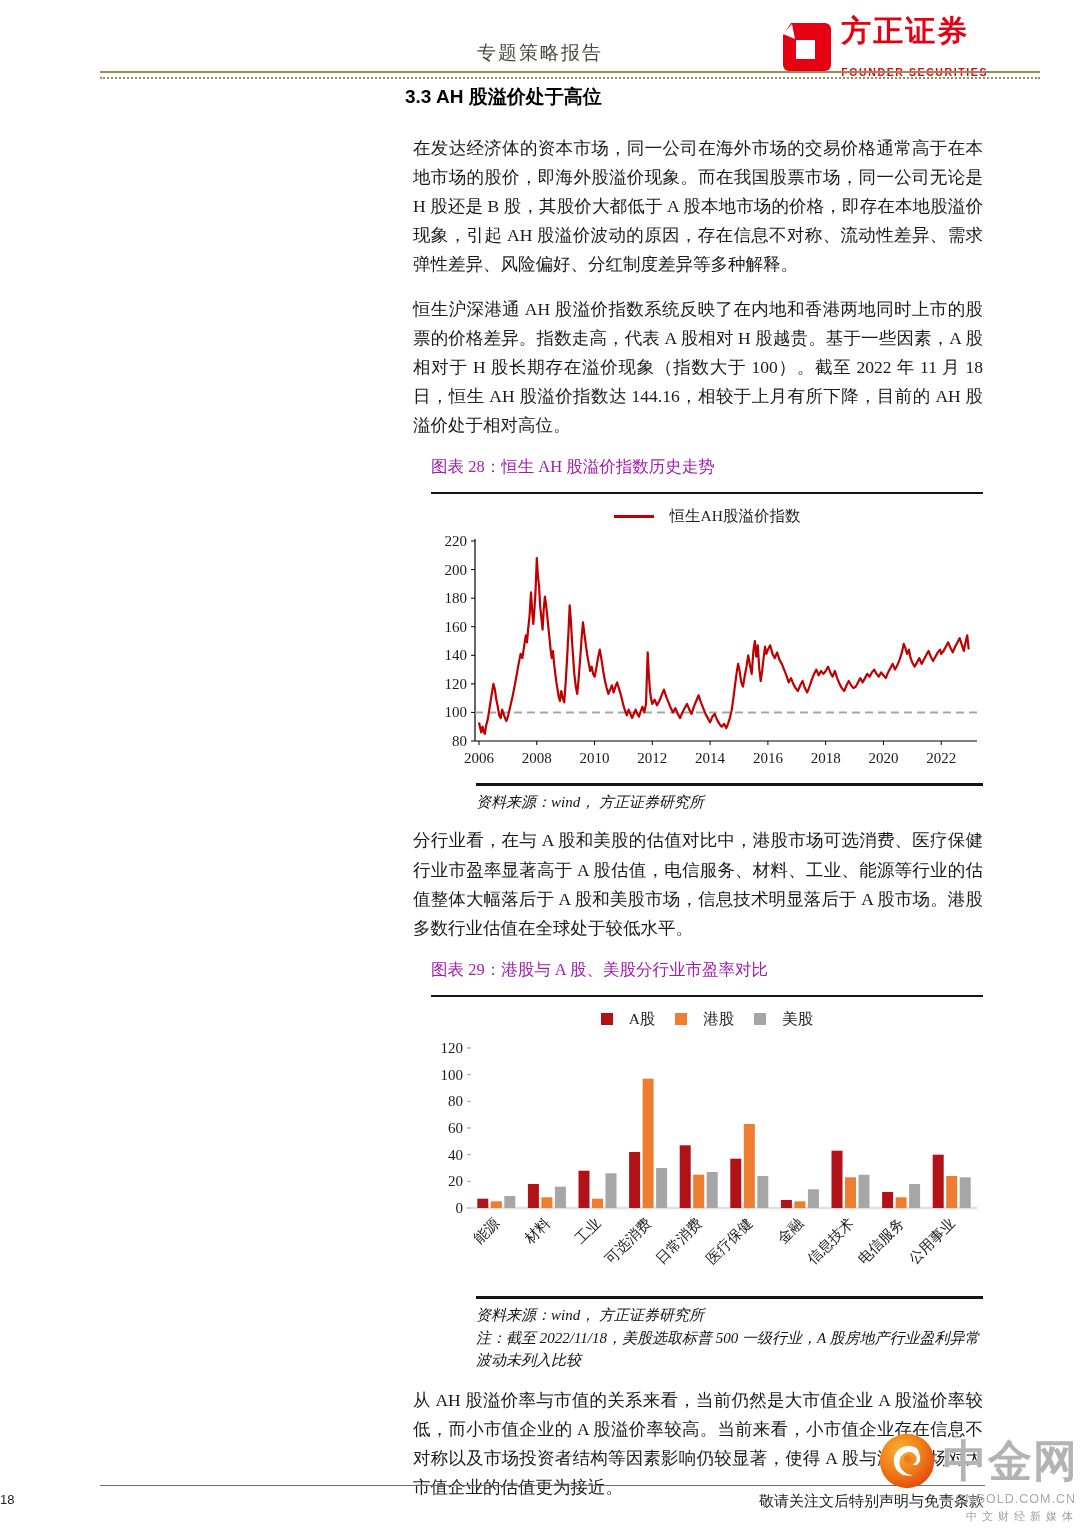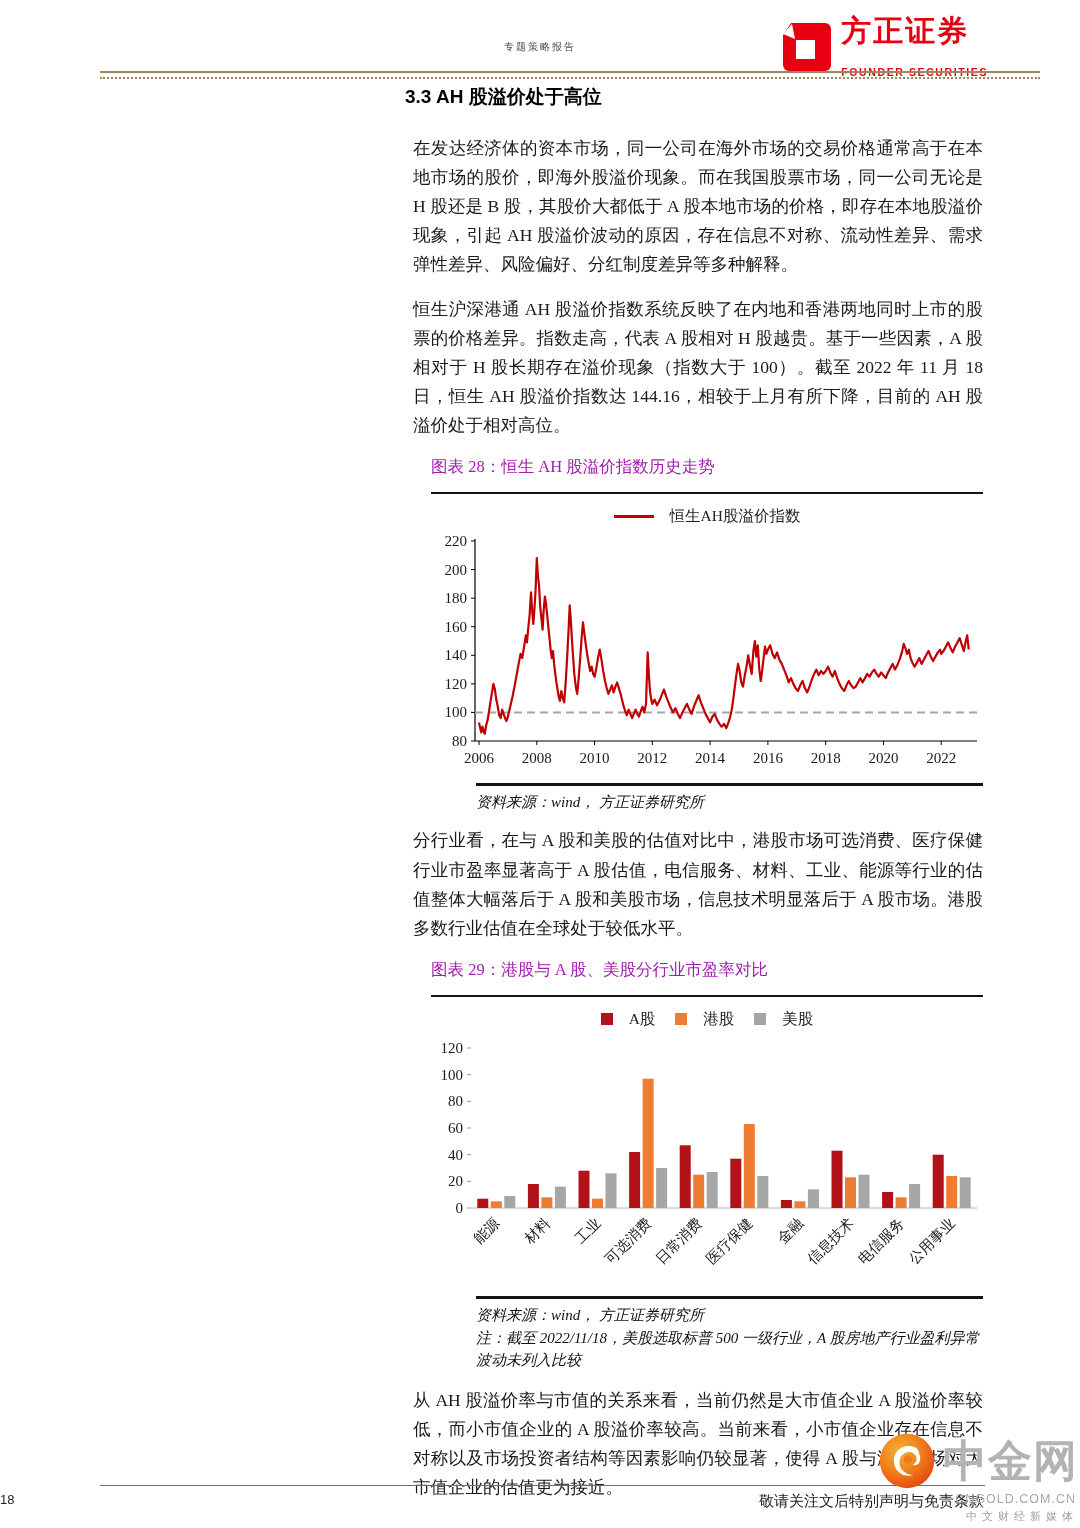--- a/index.html
+++ b/index.html
@@ -1,20 +1,20 @@
 <!DOCTYPE html>
 <html><head>
 <meta charset="utf-8">
 <style>
   html,body{margin:0;padding:0;background:#ffffff;}
   .page{position:relative;width:1080px;height:1528px;background:#fff;overflow:hidden;
         font-family:"Liberation Serif","DejaVu Serif",serif;color:#111;}
   
   .hdr-title{position:absolute;top:40px;left:0;width:1080px;text-align:center;
-             font-size:10px;color:#4a4a44;letter-spacing:2px;}
+             font-size:19px;color:#4a4a44;letter-spacing:2px;}
   .logo{position:absolute;top:16px;right:92px;display:flex;align-items:center;gap:8px;}
   .logo-mark{width:52px;height:52px;}
   .logo-texts{display:flex;flex-direction:column;align-items:flex-start;}
   .logo-cn{font-family:"Liberation Sans","DejaVu Sans",sans-serif;font-weight:bold;
            font-size:30px;color:#e60012;letter-spacing:2px;line-height:1;}
   .logo-en{font-family:"Liberation Sans","DejaVu Sans",sans-serif;font-weight:bold;
            font-size:10.5px;color:#e60012;letter-spacing:1.6px;margin-top:20px;}
   .rule-solid{position:absolute;top:71px;left:100px;width:940px;border-top:2px solid #9c8a5a;}
   .rule-dotted{position:absolute;top:77px;left:100px;width:940px;border-top:2px dotted #9c8a5a;}
   

